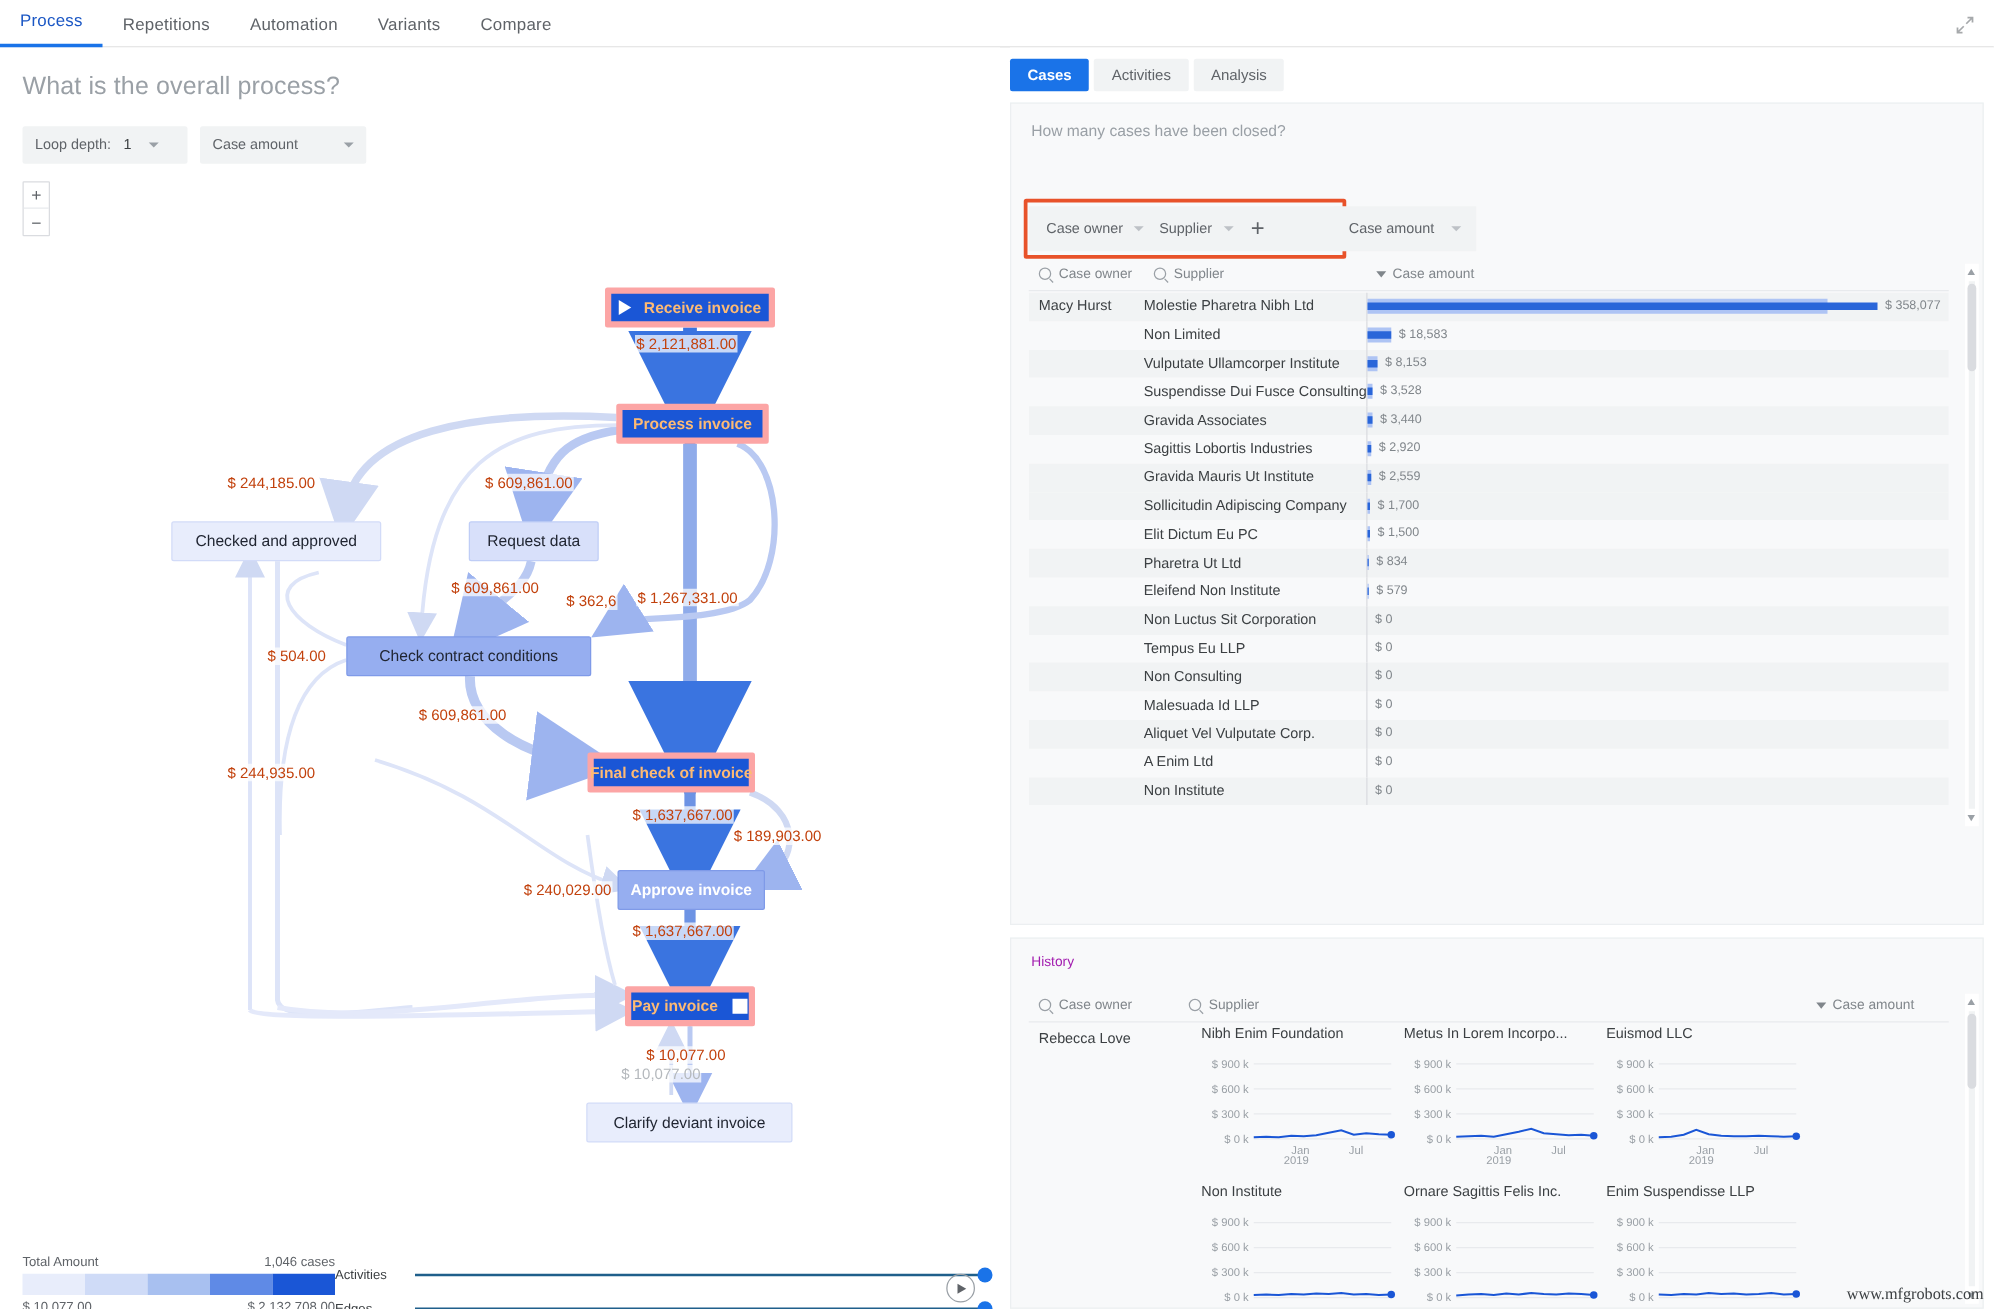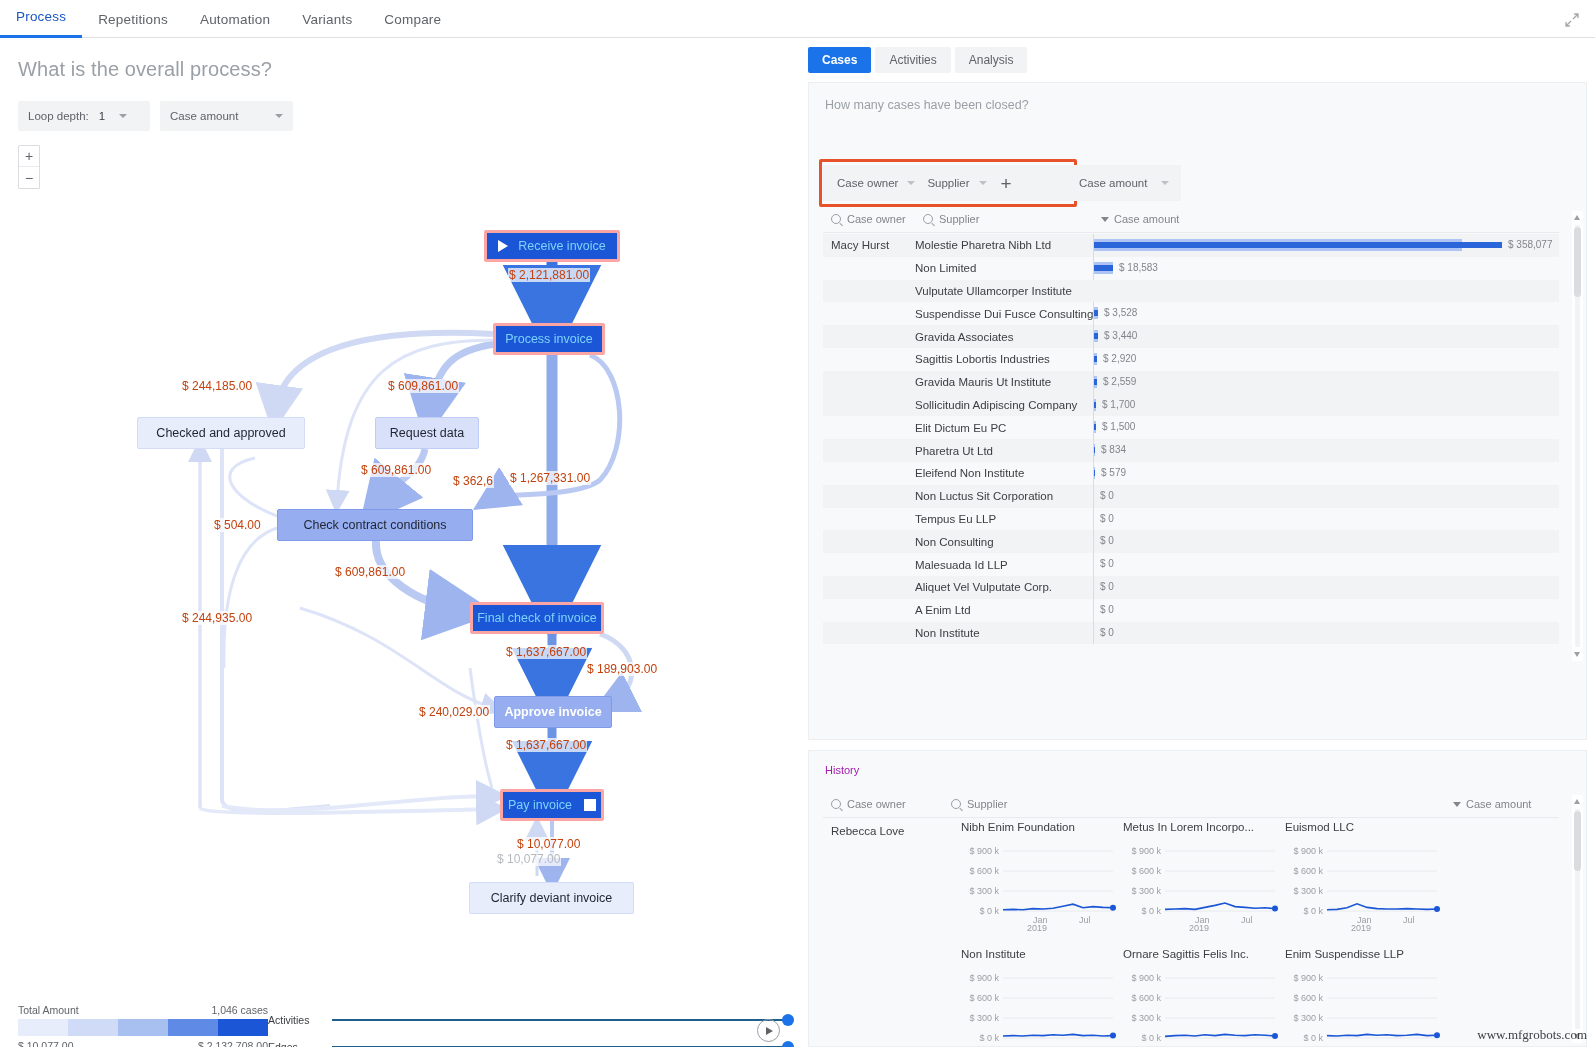--- a/index.html
+++ b/index.html
@@ -58,21 +58,21 @@
   }
   #zoomctl .zoombtn:first-child { border-bottom: 1px solid #e8eaed; }
 
   
   #graph { position: absolute; left: 0; top: 130px; width: 800px; height: 790px; }
   #graph svg { position: absolute; left: 0; top: 0; }
   .node {
     position: absolute; border-radius: 2px; display: flex; align-items: center;
     justify-content: center; font-size: 12.5px; cursor: pointer; white-space: nowrap;
   }
-  .node.dark { background: #1a56d6; color: #7dd3fc; font-weight: normal; border: 3px solid #fca5a5; }
+  .node.dark { background: #1a56d6; color: #fdba74; font-weight: bold; border: 5px solid #fca5a5; }
   .node.mid  { background: #96aef0; color: #1f2430; border: 1px solid #7f9ae8; }
   .node.light{ background: #d8e0fa; color: #1f2430; border: 1px solid #bfcdf6; }
   .node.vlight{background: #e8edfc; color: #1f2430; border: 1px solid #d2dbf8; }
   .edge-label {
     position: absolute; font-size: 12px; color: #c2410c; white-space: nowrap;
     background: rgba(255,255,255,.72); padding: 0 1px;
   }
   .start-tri {
     width: 0; height: 0; margin-right: 10px;
     border-top: 6px solid transparent; border-bottom: 6px solid transparent;
@@ -267,21 +267,21 @@
       <path d="M600,466 C640,480 640,520 612,534" stroke="#cfd9f3" stroke-width="5" fill="none" marker-end="url(#ah-m)"></path>
 
       <path d="M300,440 C400,470 430,520 493,540" stroke="#dde4f8" stroke-width="3" fill="none" marker-end="url(#ah-l)"></path>
       <path d="M470,500 C478,560 486,600 492,620" stroke="#dde4f8" stroke-width="3" fill="none"></path>
     </svg>
 
     <div class="node dark" style="left:484px;top:62px;width:136px;height:32px">
       <span class="start-tri"></span>
       <span>Receive invoice</span>
     </div>
-    <div class="node dark" style="left:493px;top:155px;width:112px;height:32px">
+    <div class="node dark" style="left:493px;top:155px;width:122px;height:32px">
       <span>Process invoice</span>
     </div>
     <div class="node vlight" style="left:137px;top:249px;width:168px;height:32px">
       <span>Checked and approved</span>
     </div>
     <div class="node light" style="left:375px;top:249px;width:104px;height:32px">
       <span>Request data</span>
     </div>
     <div class="node mid" style="left:277px;top:341px;width:196px;height:32px">
       <span>Check contract conditions</span>
@@ -411,20 +411,26 @@
           <div class="c-bar">
             <div class="bar-base"></div>
             <div class="bar-lt" style="width: 19px;"></div>
             <div class="bar-dk" style="width: 19px;"></div>
             <div class="bar-val" style="left: 26px;">$ 18,583</div>
           </div>
         </div>
         <div class="trow alt">
           <div class="c-owner"></div>
           <div class="c-supp">Vulputate Ullamcorper Institute</div>
+          <div class="c-bar">
+            <div class="bar-base"></div>
+            <div class="bar-lt" style="width: 8px;"></div>
+            <div class="bar-dk" style="width: 8px;"></div>
+            <div class="bar-val" style="left: 15px;">$ 8,153</div>
+          </div>
         </div>
         <div class="trow">
           <div class="c-owner"></div>
           <div class="c-supp">Suspendisse Dui Fusce Consulting</div>
           <div class="c-bar">
             <div class="bar-base"></div>
             <div class="bar-lt" style="width: 4px;"></div>
             <div class="bar-dk" style="width: 4px;"></div>
             <div class="bar-val" style="left: 11px;">$ 3,528</div>
           </div>

